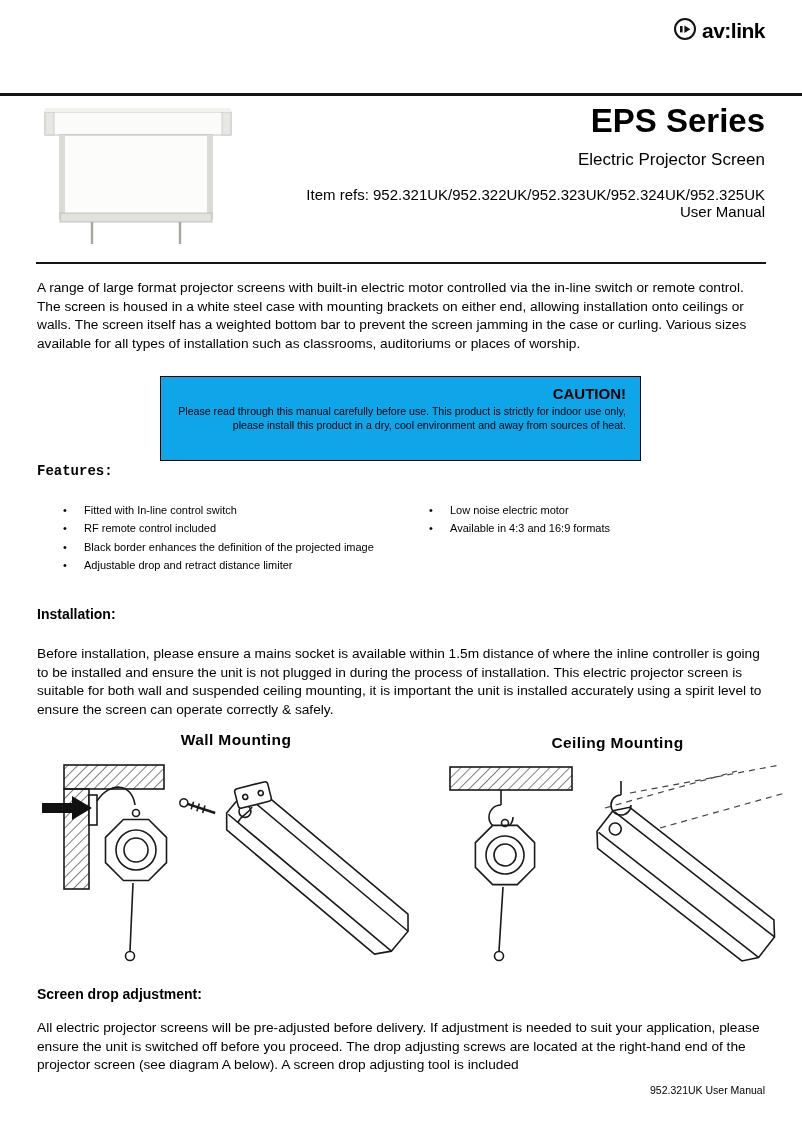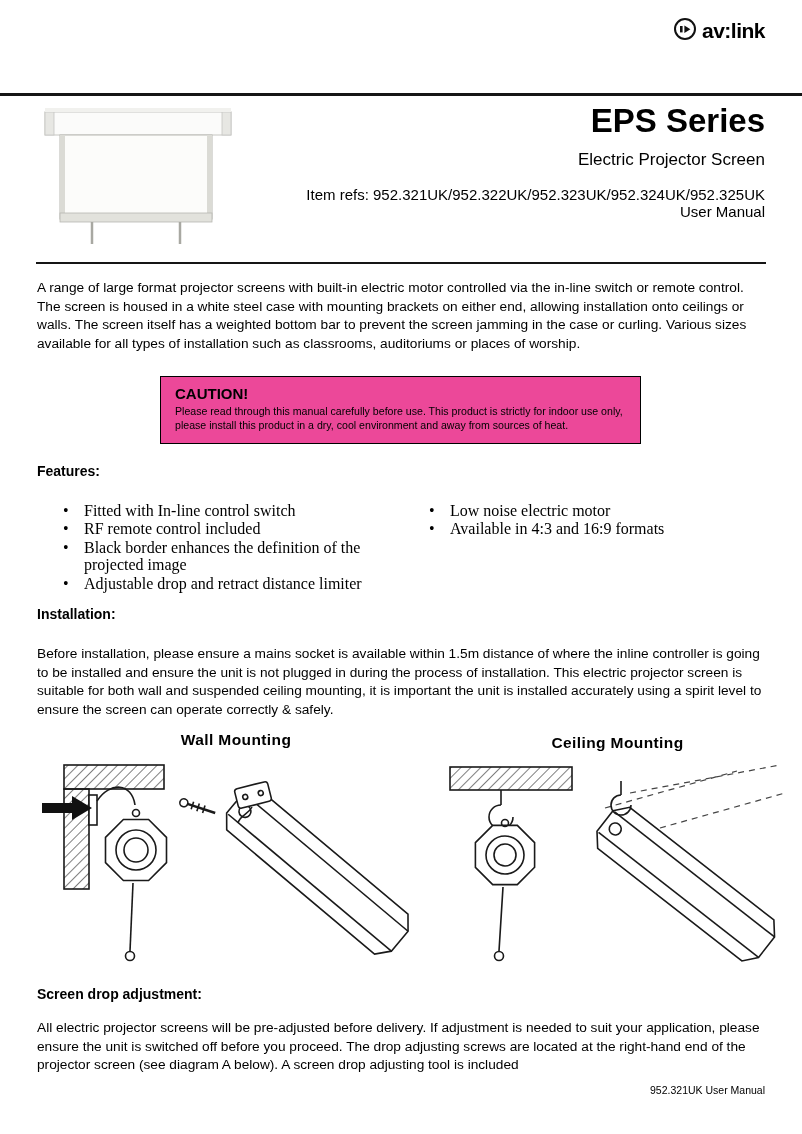--- a/index.html
+++ b/index.html
@@ -22,36 +22,36 @@
   .title-series { font-size:33px; font-weight:bold; margin-bottom:10px; }
   .title-product { font-size:17px; margin-bottom:16px; }
   .title-refs { font-size:15px; }
   .title-doctype { font-size:15px; }
 
   .para { font-size:13.7px; line-height:18.5px; }
   .intro { position:absolute; top:279px; left:37px; width:730px; }
 
   .caution {
     position:absolute; top:376px; left:160px; width:481px;
-    border:1.5px solid #000; text-align:left; padding:8px 14px 11px;
-    background:#ec4899;
+    border:1.5px solid #000; text-align:right; padding:8px 14px 28px;
+    background:#0ea5e9;
   }
   .caution-title { font-size:15px; font-weight:bold; margin-bottom:3px; }
   .caution-body { font-size:10.6px; line-height:13.5px; }
 
   .section-heading { position:absolute; left:37px; font-size:14px; font-weight:bold; }
-  .h-features { top:463px; }
+  .h-features { top:463px;font-family:Liberation Mono, monospace; }
   .h-install { top:606px; }
   .h-drop { top:986px; }
 
   .features-row { position:absolute; top:502px; left:37px; width:729px; display:flex; }
   .features-row ul { list-style:none; }
   .features-left  { width:330px; margin-left:21px; }
   .features-right { margin-left:36px; width:300px; }
-  .features-row li { position:relative; padding-left:26px; font-size:16px; line-height:17.8px; margin-bottom:0.5px;font-family:Liberation Serif, serif; }
+  .features-row li { position:relative; padding-left:26px; font-size:11px; line-height:17.8px; margin-bottom:0.5px; }
   .features-row li::before { content:"\2022"; position:absolute; left:5px; top:0; }
 
   .install-para { position:absolute; top:645px; left:37px; width:730px; }
 
   .mount-title { position:absolute; font-size:15.5px; font-weight:bold; letter-spacing:0.4px; text-align:center; }
   .wall-title { top:731px; left:40px; width:392px; }
   .ceiling-title { top:734px; left:445px; width:345px; }
 
   .wall-diagram { position:absolute; top:753px; left:40px; width:392px; height:228px; }
   .ceiling-diagram { position:absolute; top:753px; left:445px; width:345px; height:230px; }

